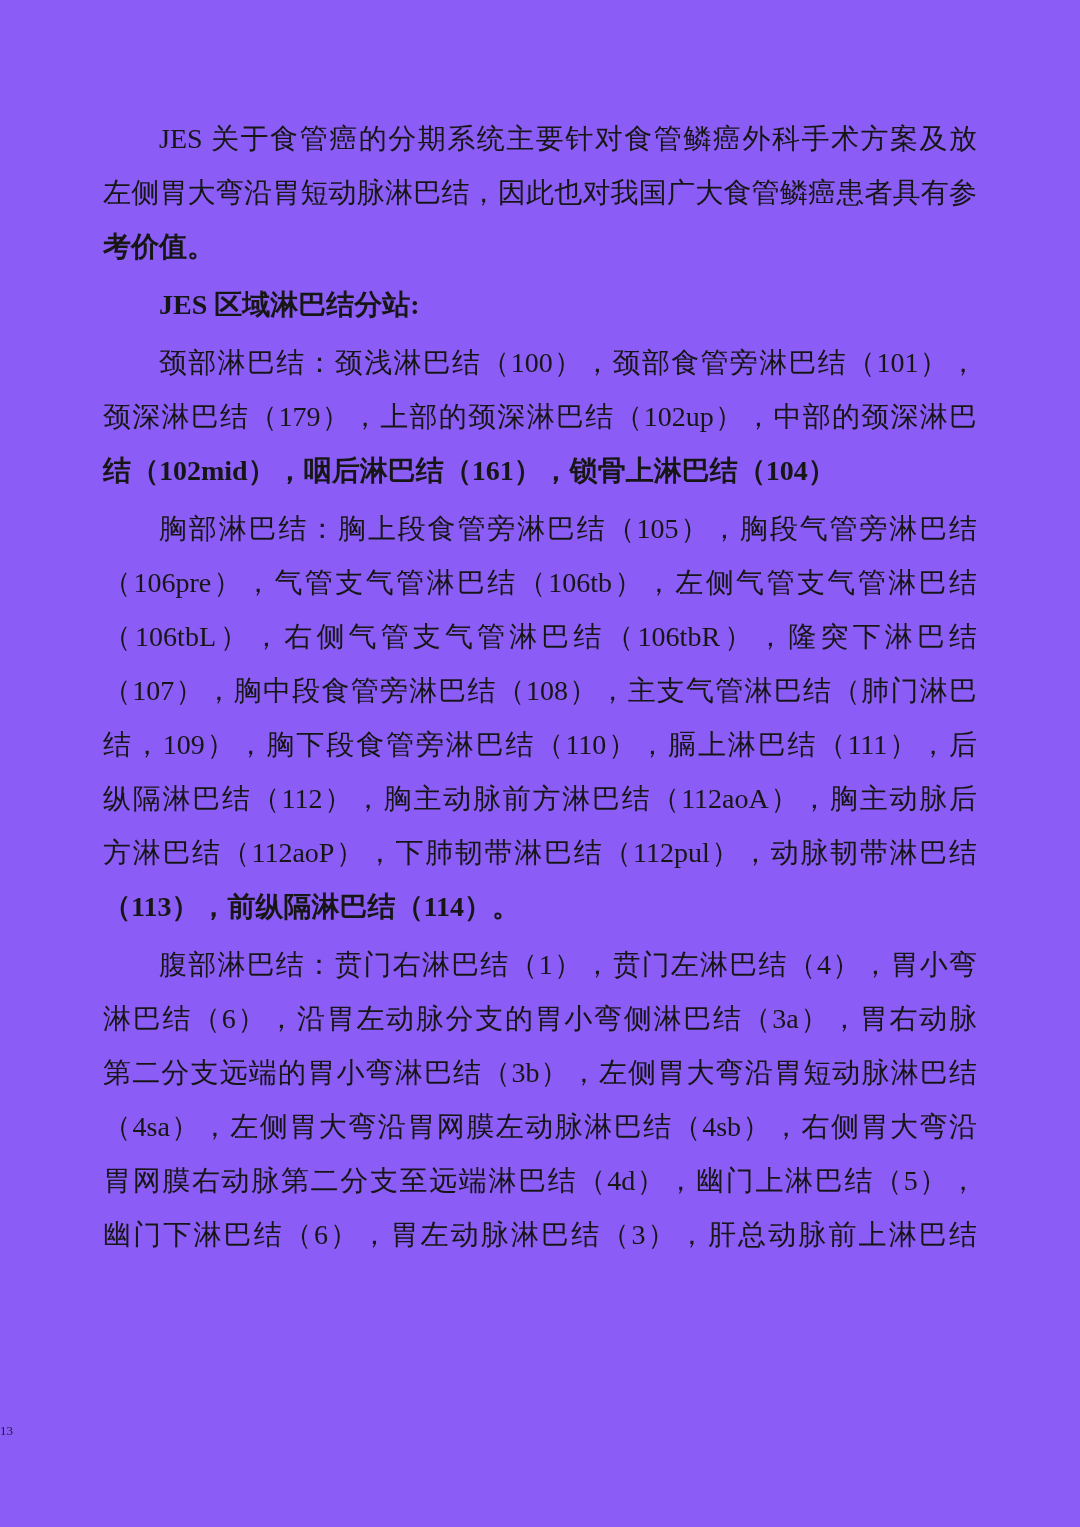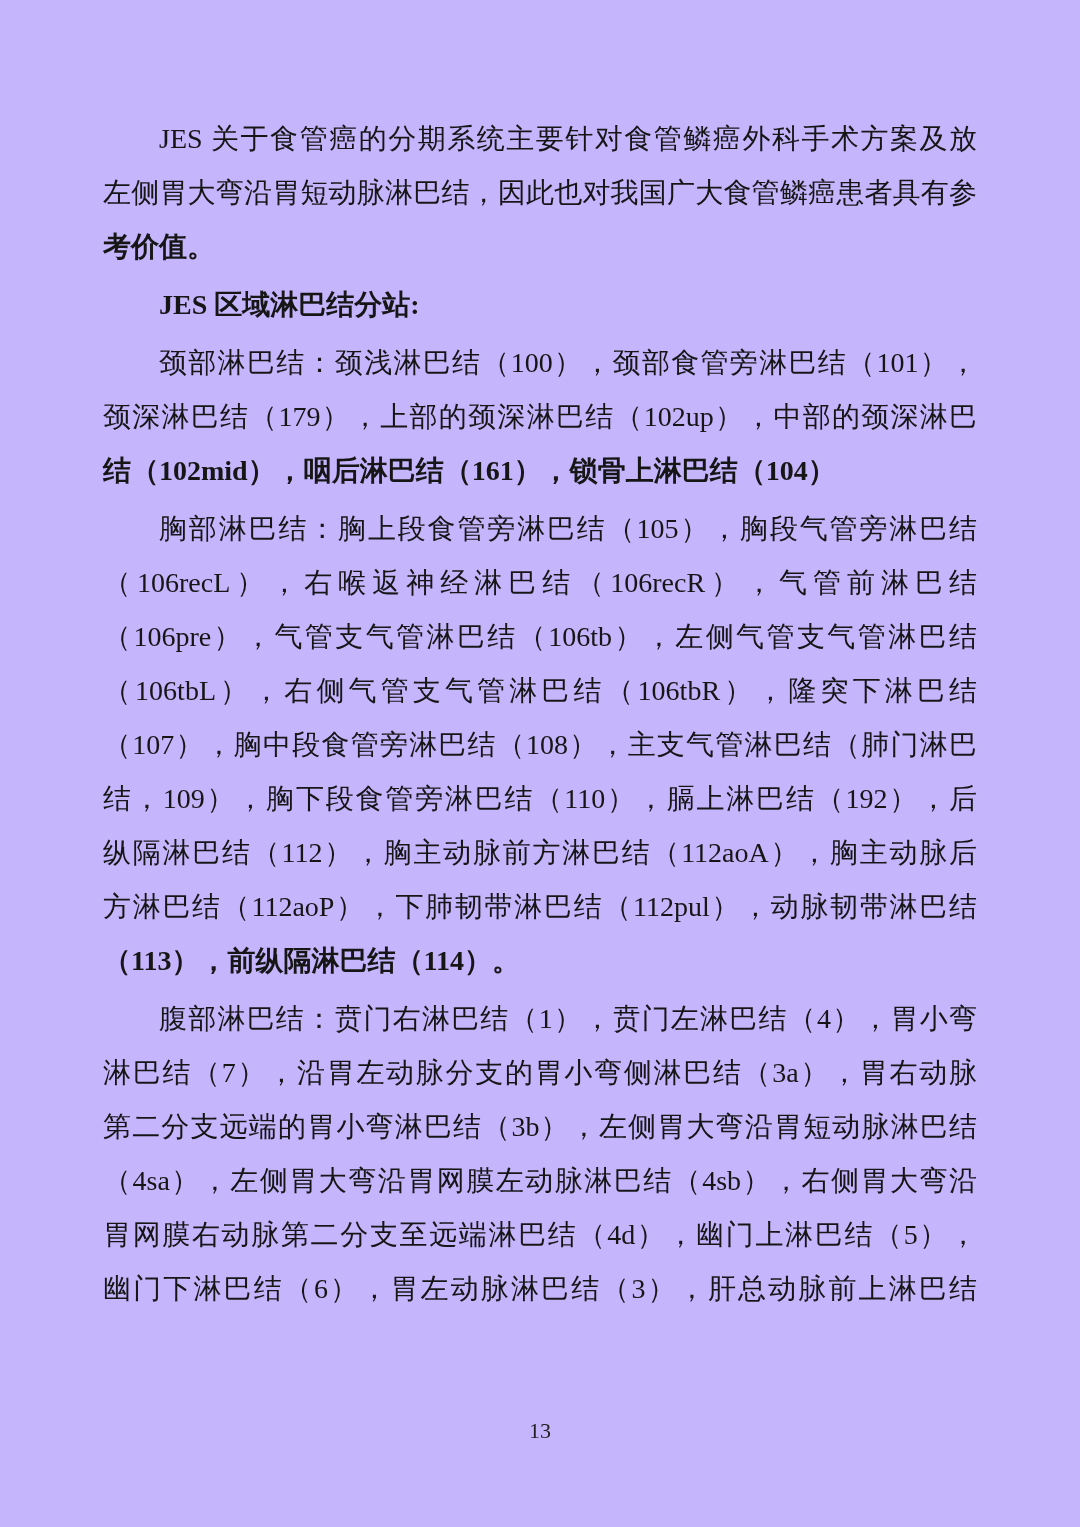--- a/index.html
+++ b/index.html
@@ -4,21 +4,21 @@
 <style>
   html, body {
     margin: 0;
     padding: 0;
     background: #ffffff;
   }
   .page {
     position: relative;
     width: 1080px;
     height: 1527px;
-    background: #c4b5fd;
+    background: #8b5cf6;
     color: #161616;
     font-family: "Liberation Serif", "DejaVu Serif", serif;
     overflow: hidden;
   }
   .content {
     position: absolute;
     left: 103px;
     top: 112px;
     width: 874px;
     font-size: 28px;
@@ -38,22 +38,22 @@
   }
   .l.pl {             
     text-align-last: left;
     font-weight: bold;
   }
   .footer {
     position: absolute;
     left: 0;
     top: 1419px;
     width: 100%;
-    text-align: center;
-    font-size: 22px;
+    text-align: left;
+    font-size: 13px;
     line-height: 24px;
     color: #222222;
   }
 </style>
 </head>
 <body>
 
 <div class="page">
   <div class="content">
 
@@ -68,33 +68,32 @@
     </div>
 
     <div class="para">
       <div class="l fi">颈部淋巴结：颈浅淋巴结（100），颈部食管旁淋巴结（101），</div>
       <div class="l">颈深淋巴结（179），上部的颈深淋巴结（102up），中部的颈深淋巴</div>
       <div class="l pl">结（102mid），咽后淋巴结（161），锁骨上淋巴结（104）</div>
     </div>
 
     <div class="para">
       <div class="l fi">胸部淋巴结：胸上段食管旁淋巴结（105），胸段气管旁淋巴结</div>
-      <div class="l">（106recL），右喉返神经淋巴结（106recR），气管前淋巴结</div>
       <div class="l">（106pre），气管支气管淋巴结（106tb），左侧气管支气管淋巴结</div>
       <div class="l">（106tbL），右侧气管支气管淋巴结（106tbR），隆突下淋巴结</div>
       <div class="l">（107），胸中段食管旁淋巴结（108），主支气管淋巴结（肺门淋巴</div>
-      <div class="l">结，109），胸下段食管旁淋巴结（110），膈上淋巴结（192），后</div>
+      <div class="l">结，109），胸下段食管旁淋巴结（110），膈上淋巴结（111），后</div>
       <div class="l">纵隔淋巴结（112），胸主动脉前方淋巴结（112aoA），胸主动脉后</div>
       <div class="l">方淋巴结（112aoP），下肺韧带淋巴结（112pul），动脉韧带淋巴结</div>
       <div class="l pl">（113），前纵隔淋巴结（114）。</div>
     </div>
 
     <div class="para">
       <div class="l fi">腹部淋巴结：贲门右淋巴结（1），贲门左淋巴结（4），胃小弯</div>
-      <div class="l">淋巴结（7），沿胃左动脉分支的胃小弯侧淋巴结（3a），胃右动脉</div>
+      <div class="l">淋巴结（6），沿胃左动脉分支的胃小弯侧淋巴结（3a），胃右动脉</div>
       <div class="l">第二分支远端的胃小弯淋巴结（3b），左侧胃大弯沿胃短动脉淋巴结</div>
       <div class="l">（4sa），左侧胃大弯沿胃网膜左动脉淋巴结（4sb），右侧胃大弯沿</div>
       <div class="l">胃网膜右动脉第二分支至远端淋巴结（4d），幽门上淋巴结（5），</div>
       <div class="l">幽门下淋巴结（6），胃左动脉淋巴结（3），肝总动脉前上淋巴结</div>
     </div>
 
   </div>
 
   <div class="footer">13</div>
 </div>

